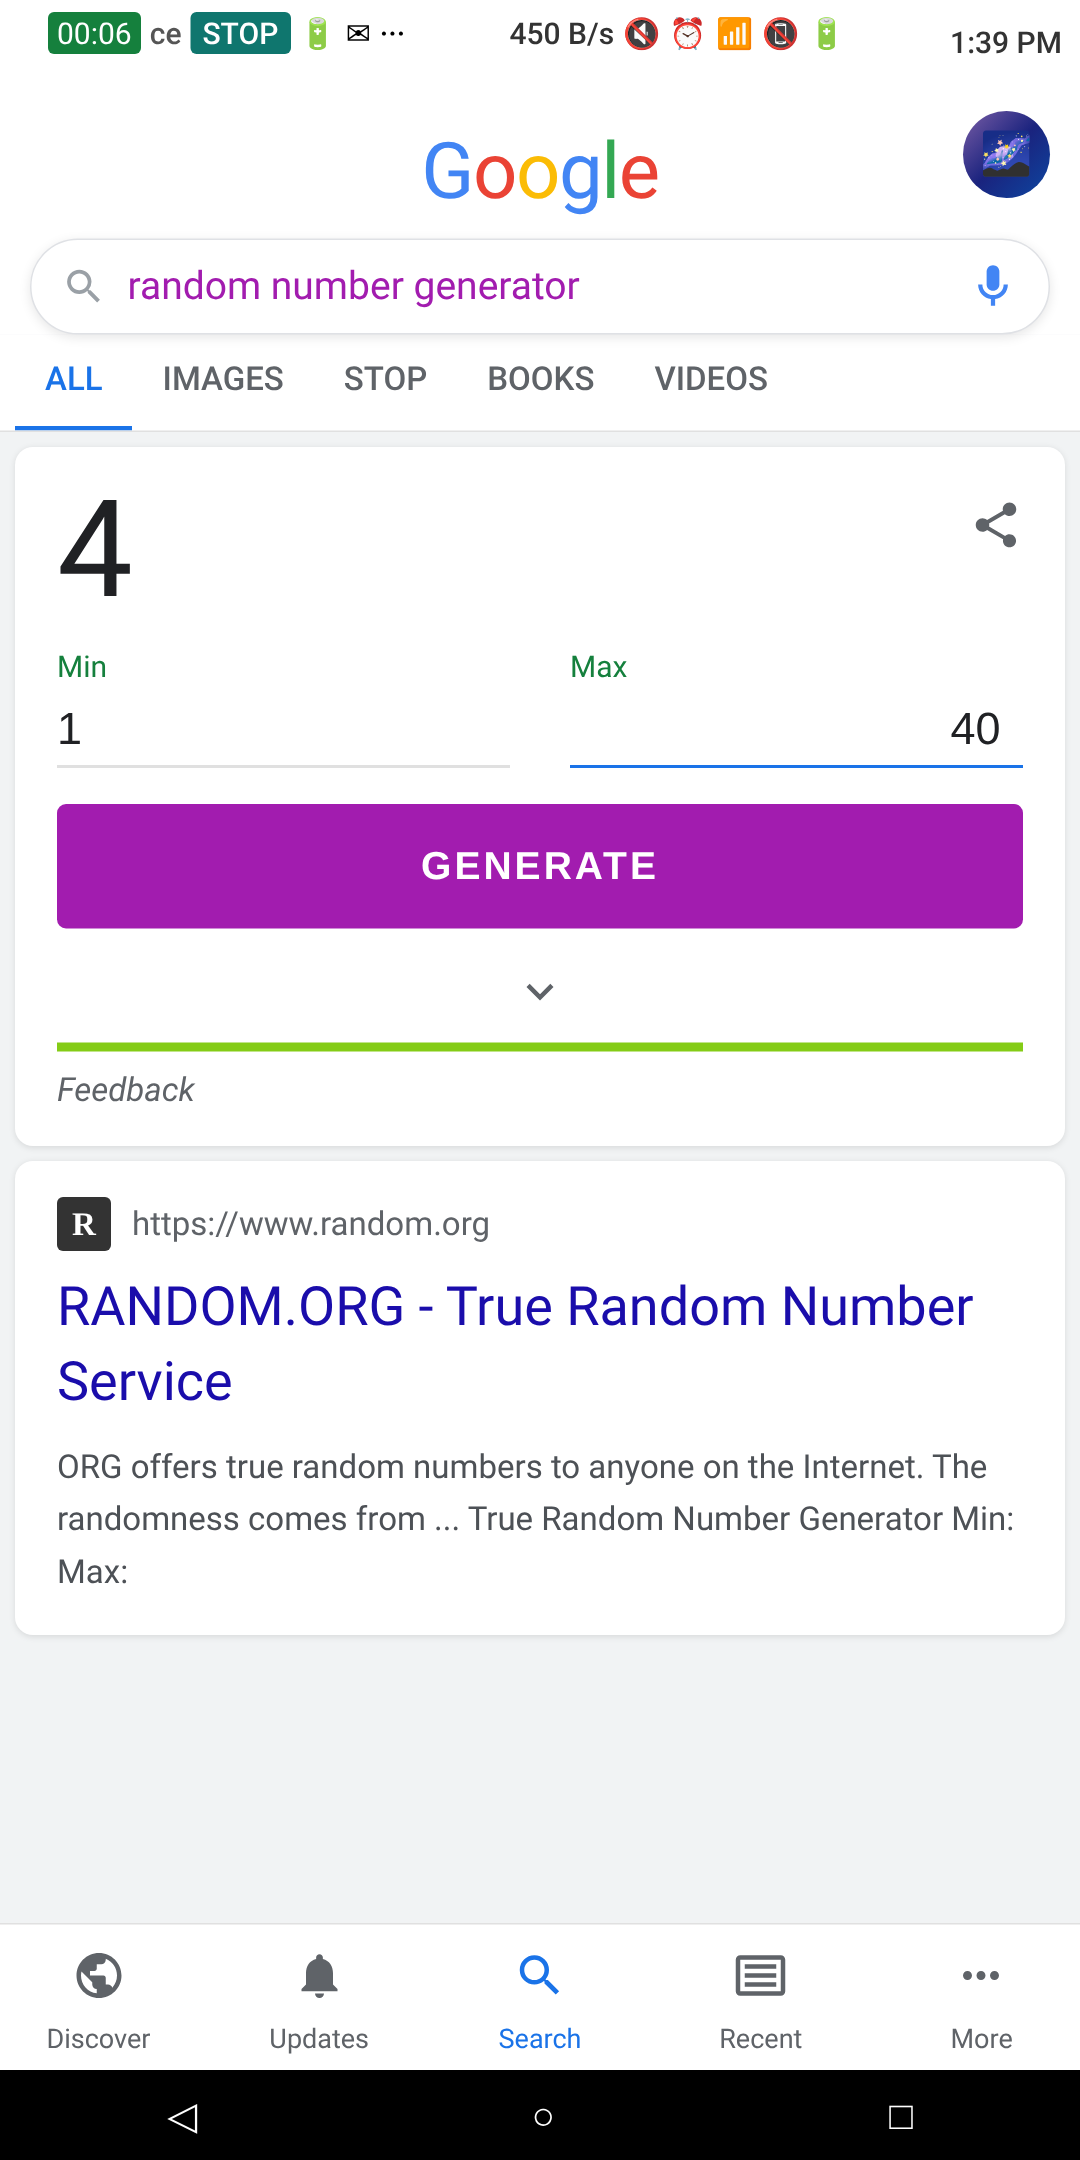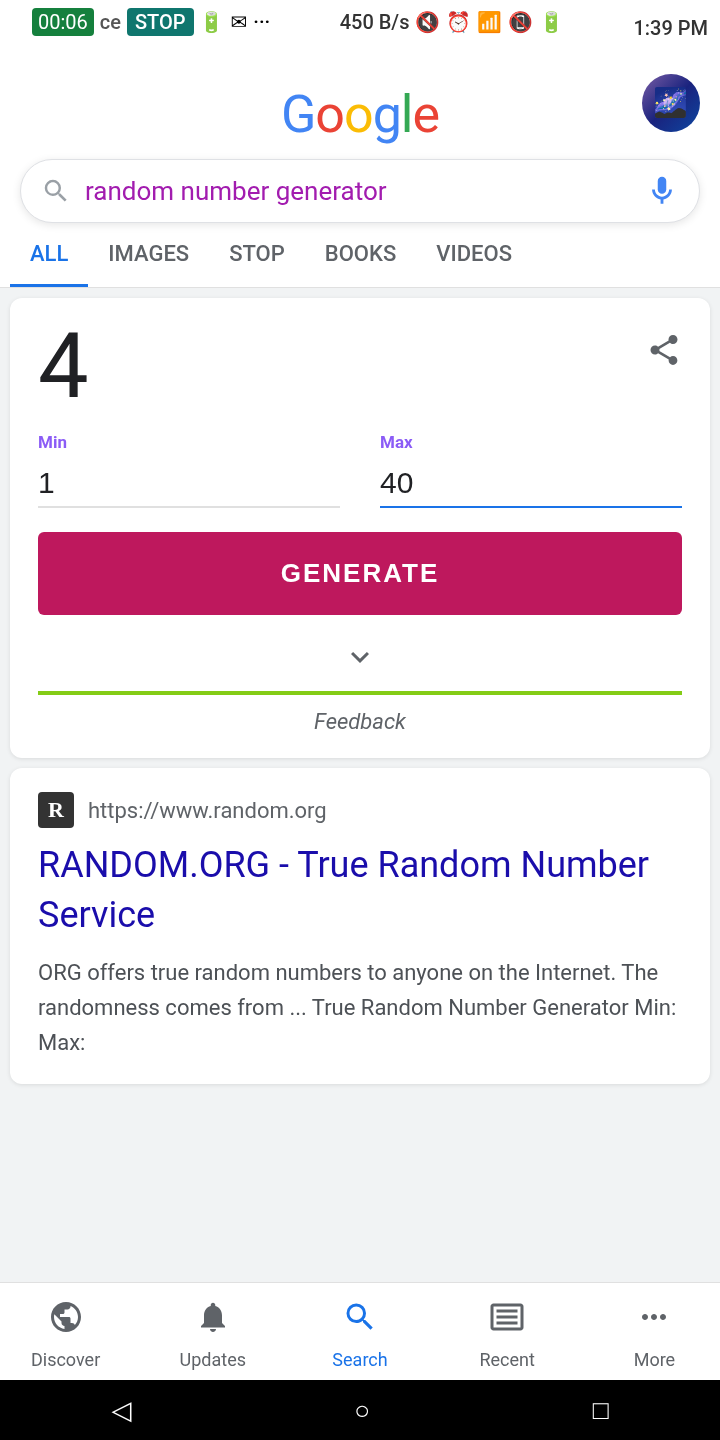--- a/index.html
+++ b/index.html
@@ -185,42 +185,42 @@
     }
     .rng-inputs-row {
       display: flex;
       gap: 40px;
       margin-bottom: 24px;
     }
     .rng-input-group {
       flex: 1;
     }
     .rng-label {
-      font-size: 17px;
-      color: #8b5cf6;
+      font-size: 20px;
+      color: #15803d;
       margin-bottom: 8px;
       display: block;
-      font-weight: bold;
     }
     .rng-input {
       width: 100%;
       font-size: 30px;
       border: none;
       border-bottom: 2px solid #e0e0e0;
       padding: 6px 0;
       outline: none;
       color: #202124;
       background: transparent;
     }
     .rng-input.active-border {
       border-bottom-color: #1a73e8;
+      text-align: right;
     }
     .generate-btn {
       width: 100%;
-      background: #be185d;
+      background: #a21caf;
       color: #fff;
       border: none;
       border-radius: 6px;
       padding: 26px;
       font-size: 26px;
       font-weight: 600;
       letter-spacing: 2px;
       cursor: pointer;
       text-transform: uppercase;
       margin-bottom: 20px;
@@ -228,23 +228,23 @@
     .chevron-row {
       display: flex;
       justify-content: center;
       padding: 4px 0 8px 0;
     }
     .chevron-down {
       font-size: 32px;
       color: #5f6368;
     }
     .feedback-row {
-      border-top: 4px solid #84cc16;
+      border-top: 6px solid #84cc16;
       padding-top: 14px;
-      text-align: center;
+      text-align: left;
     }
     .feedback-link {
       font-size: 22px;
       color: #5f6368;
       font-style: italic;
       cursor: pointer;
     }
 
     
     .result-card {

